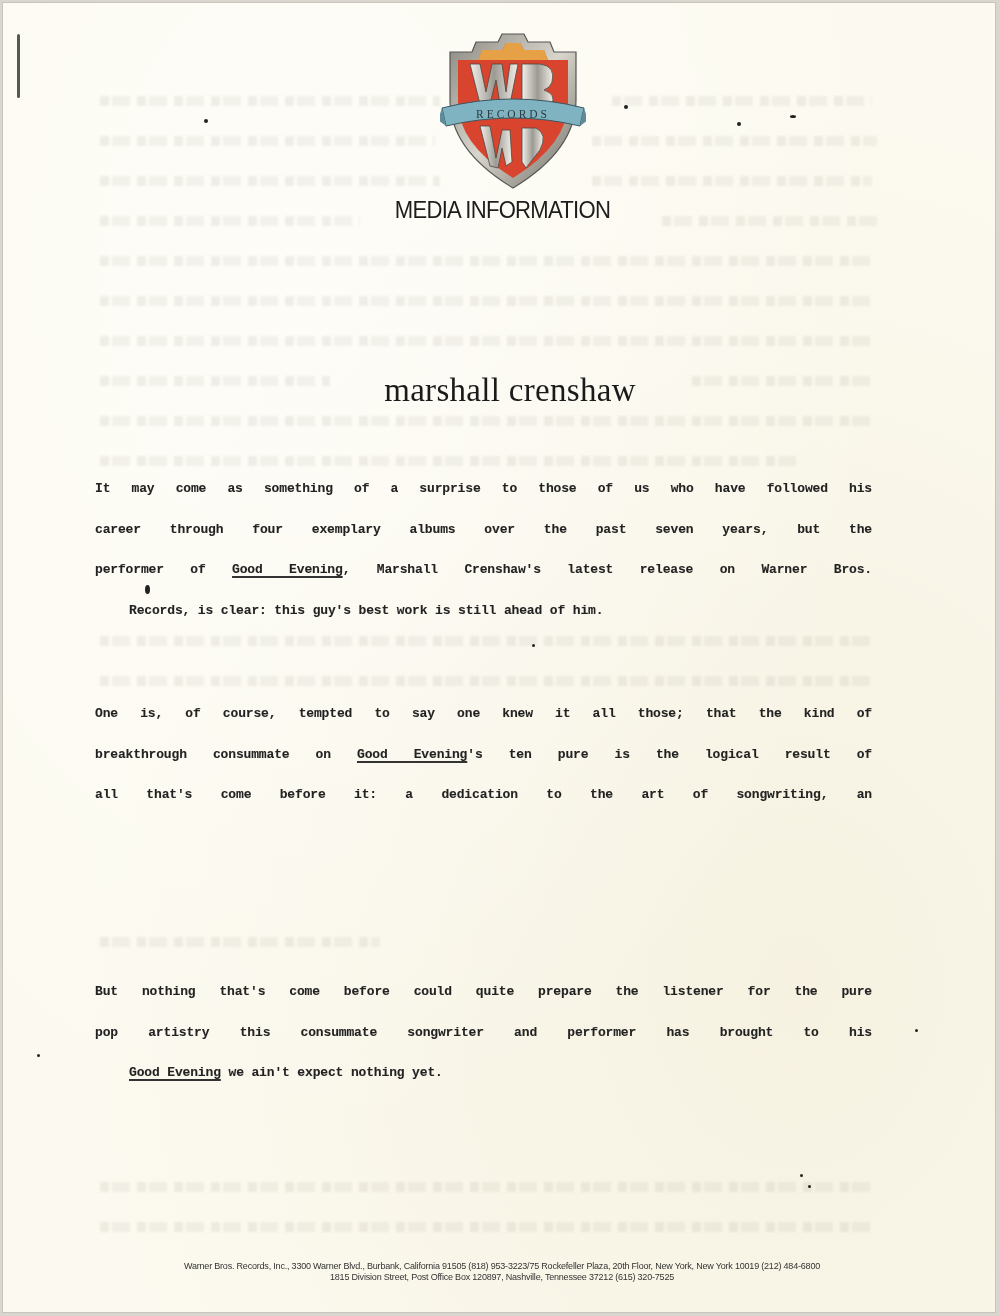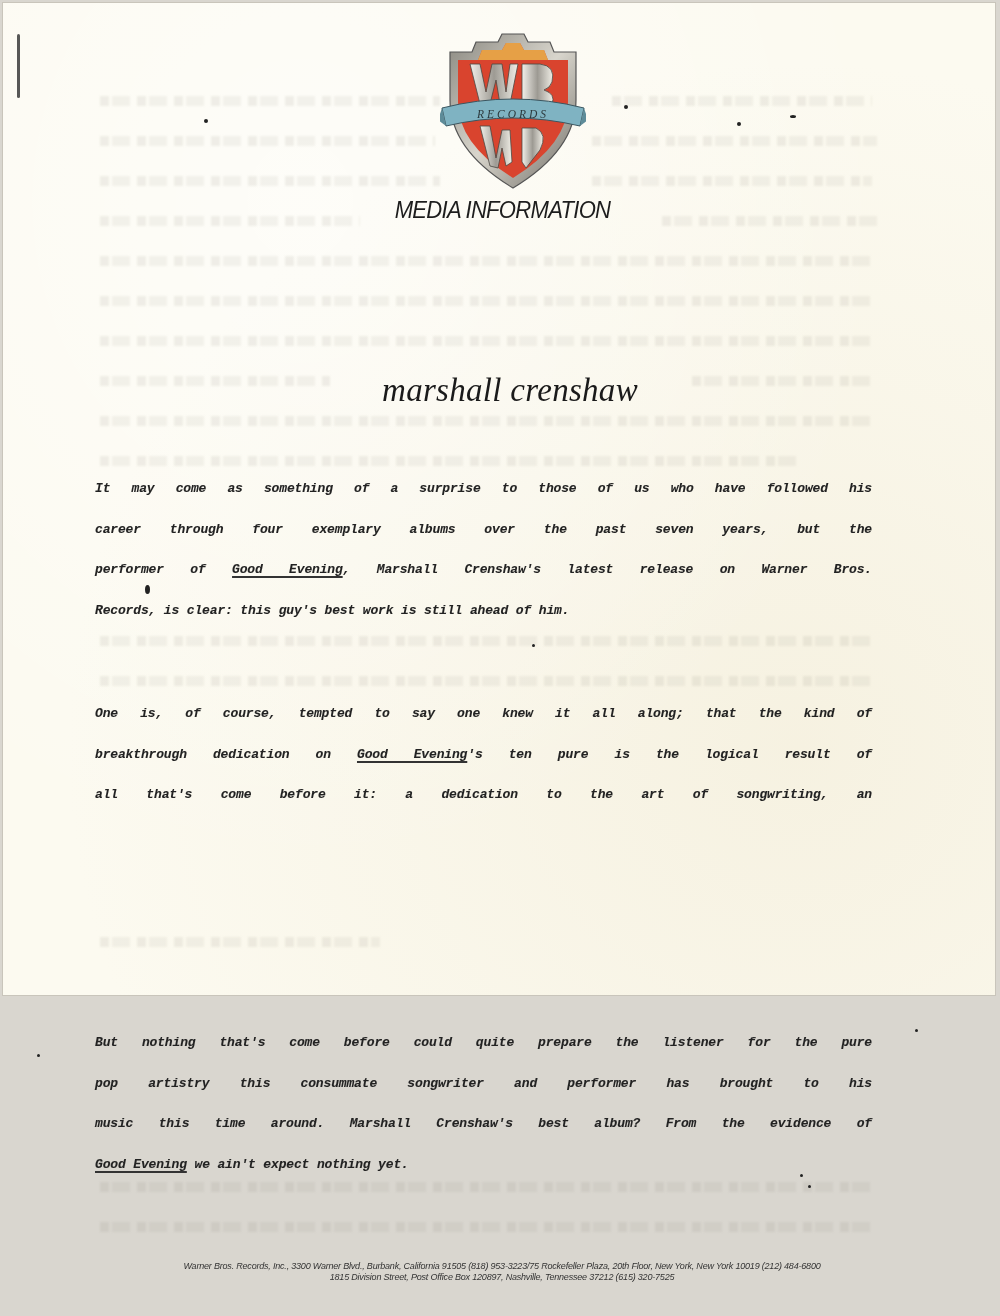--- a/index.html
+++ b/index.html
@@ -12,27 +12,26 @@
       height: 1316px;
       overflow: hidden;
       position: relative;
       font-family: "Liberation Mono", "DejaVu Sans Mono", monospace;
     }
     .page {
       position: absolute;
       left: 2px;
       top: 2px;
       width: 994px;
-      height: 994px;
+      height: 1311px;
       background: #fcfaf0;
       background-image:
         radial-gradient(ellipse at 30% 20%, rgba(255,255,255,0.55), rgba(255,255,255,0) 60%),
         radial-gradient(ellipse at 80% 75%, rgba(240,233,210,0.5), rgba(240,233,210,0) 65%);
       box-shadow: inset 0 0 0 1px #c9c5bb;
-      font-style: italic;
     }
     .staple {
       position: absolute;
       left: 15px;
       top: 32px;
       width: 3px;
       height: 64px;
       background: #3a3a3a;
       border-radius: 2px;
       opacity: 0.85;
@@ -95,29 +94,30 @@
       -webkit-text-stroke: 0.1px #333;
     }
     .line {
       display: block;
       white-space: nowrap;
       text-align: justify;
       text-align-last: justify;
     }
     .line.last {
       text-align-last: left;
+      margin-left: 34px;
     }
     .u {
       text-decoration: underline;
       text-underline-offset: 3px;
       text-decoration-thickness: 1.5px;
     }
     .p1 { top: 467px; }
     .p2 { top: 692px; }
-    .p3 { top: 1021px; }
+    .p3 { top: 970px; }
     .footer {
       position: absolute;
       left: 0;
       width: 1000px;
       top: 1259px;
       text-align: center;
       font-family: "Liberation Sans", "DejaVu Sans", sans-serif;
       font-size: 9px;
       line-height: 10.5px;
       color: #333;
@@ -201,28 +201,27 @@
 
   <h1 class="title" style="margin:0;font-weight:normal;">marshall crenshaw</h1>
 
   <div class="para p1">
       <span class="line"><span>It may come as something of a surprise to those of us who have followed his</span></span>
       <span class="line"><span>career through four exemplary albums over the past seven years, but the</span></span>
       <span class="line"><span>performer of </span><span class="u">Good Evening</span><span>, Marshall Crenshaw's latest release on Warner Bros.</span></span>
       <span class="line last"><span>Records, is clear: this guy's best work is still ahead of him.</span></span>
     </div>
   <div class="para p2">
-      <span class="line"><span>One is, of course, tempted to say one knew it all along; that the kind of</span></span>
-      <span class="line"><span>breakthrough dedication on </span><span class="u">Good Evening</span><span>'s ten pure is the logical result of</span></span>
+      <span class="line"><span>One is, of course, tempted to say one knew it all those; that the kind of</span></span>
+      <span class="line"><span>breakthrough consummate on </span><span class="u">Good Evening</span><span>'s ten pure is the logical result of</span></span>
       <span class="line"><span>all that's come before it: a dedication to the art of songwriting, an</span></span>
     </div>
   <div class="para p3">
       <span class="line"><span>But nothing that's come before could quite prepare the listener for the pure</span></span>
       <span class="line"><span>pop artistry this consummate songwriter and performer has brought to his</span></span>
-      <span class="line"><span>music this time around. Marshall Crenshaw's best album? From the evidence of</span></span>
       <span class="line last"><span class="u">Good Evening</span><span> we ain't expect nothing yet.</span></span>
     </div>
 
   <div class="footer">
     <div>Warner Bros. Records, Inc., 3300 Warner Blvd., Burbank, California 91505 (818) 953-3223/75 Rockefeller Plaza, 20th Floor, New York, New York 10019 (212) 484-6800</div>
     <div>1815 Division Street, Post Office Box 120897, Nashville, Tennessee 37212 (615) 320-7525</div>
   </div>
 
   <div>
     <div class="speck" style="left:202px;top:117px;"></div>

